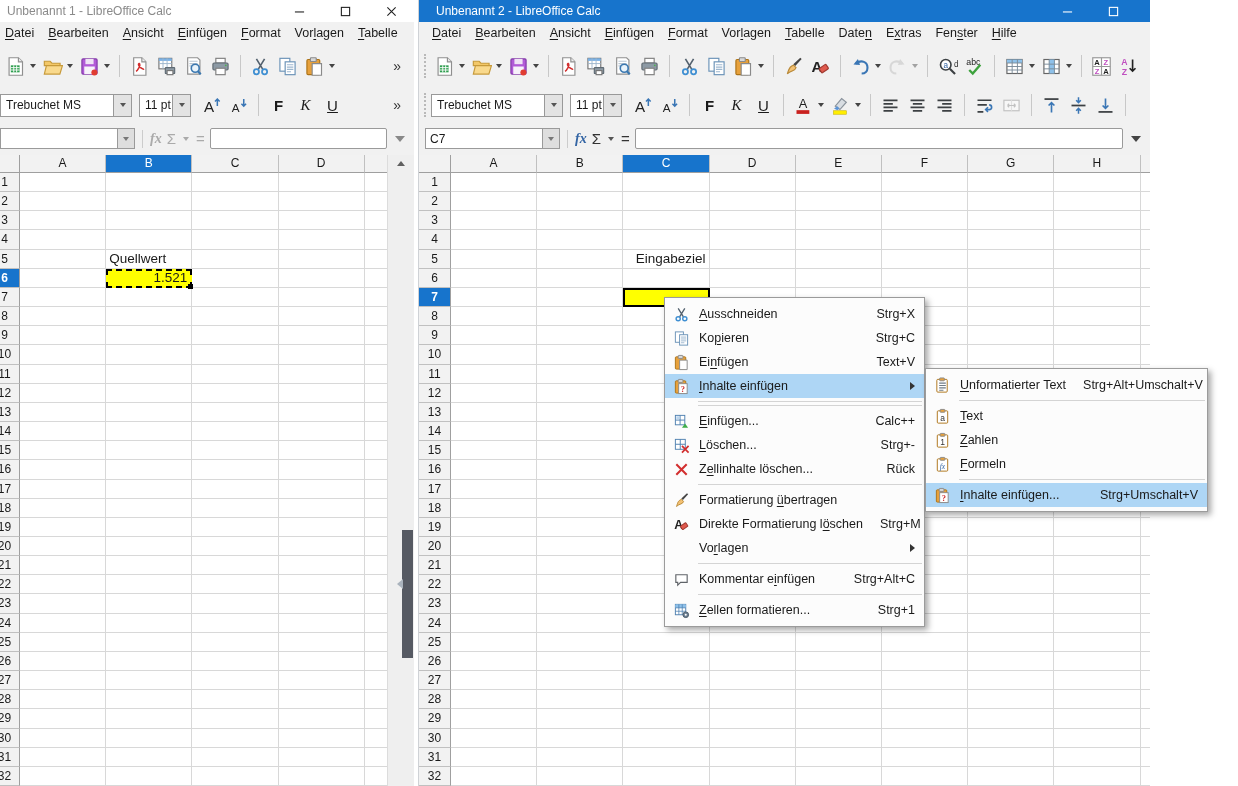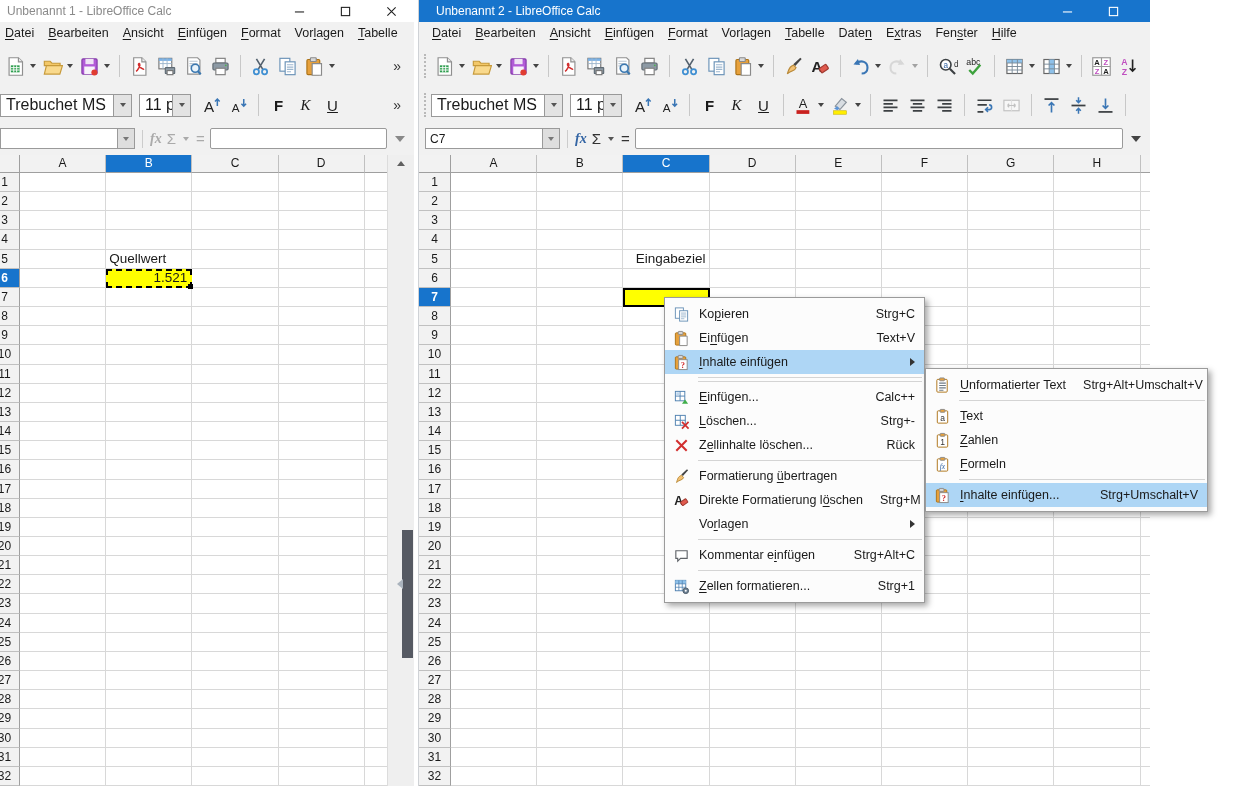--- a/index.html
+++ b/index.html
@@ -31,21 +31,21 @@
   .tb2{height:34px;padding:0 4px}
   .win-left .tb1{padding-left:12px}
   .win-left .tb2{padding-left:10px}
   .win-right .tb::before{content:'';border-left:2px dotted #b9b9b9;height:24px;margin:0 5px 0 1px}
   .tb-btn{height:30px;display:flex;align-items:center;justify-content:center;padding:0 3px;background:none;border:none}
   .tb-btn .ico svg{width:21px;height:21px;display:block}
   .tb-btn.disabled{opacity:.45}
   .dd{width:0;height:0;border-left:3.5px solid transparent;border-right:3.5px solid transparent;border-top:4px solid #444;margin-left:4px}
   .tb-sep{width:1px;height:22px;background:#c8c8c8;margin:0 6px;flex:none}
   .tb-overflow{margin-left:auto;padding:0 9px;font-size:14px;color:#333}
-  .combo{height:23px;background:#fff;border:1px solid #999;display:flex;align-items:center;font-size:16px;margin-right:7px;box-sizing:border-box}
+  .combo{height:23px;background:#fff;border:1px solid #999;display:flex;align-items:center;font-size:12px;margin-right:7px;box-sizing:border-box}
   .combo-val{padding:0 5px;flex:1;white-space:nowrap;overflow:hidden}
   .cbtn{width:17px;align-self:stretch;background:#e3e3e3;border-left:1px solid #999;display:flex;align-items:center;justify-content:center}
   .cbtn::after{content:'';border-left:3.5px solid transparent;border-right:3.5px solid transparent;border-top:4px solid #555}
   .combo-font{width:132px}
   .combo-size{width:52px}
   .fkbtn{width:27px;height:26px;background:none;border:none;font-size:15px;color:#1a1a1a;display:flex;align-items:center;justify-content:center;font-family:inherit}
   .fkbtn.bold{font-weight:bold}
   .fkbtn.italic{font-style:italic;font-family:"Liberation Serif",serif}
   .fkbtn.underline{text-decoration:underline}
   
@@ -1355,20 +1355,31 @@
         <span class="cell"></span>
         <span class="cell"></span>
       </div>
     </div>
 </section>
 
 <div id="context-menu" class="popup">
     <div class="cm-item">
       <span class="cm-icon">
         <svg viewBox="0 0 18 18">
+          <path d="M5.5 2.5l5.5 9M12.5 2.5l-5.5 9" stroke="#53616e" stroke-width="1.4" fill="none"></path>
+          <circle cx="5.5" cy="13.5" r="2.2" fill="none" stroke="#3f8fd2" stroke-width="1.5"></circle>
+          <circle cx="12.5" cy="13.5" r="2.2" fill="none" stroke="#3f8fd2" stroke-width="1.5"></circle>
+        </svg>
+      </span>
+      <span class="cm-label"><span class="mn">A</span>usschneiden</span>
+      <span class="cm-right">Strg+X</span>
+    </div>
+    <div class="cm-item">
+      <span class="cm-icon">
+        <svg viewBox="0 0 18 18">
           <rect x="2.5" y="2" width="8.5" height="11" fill="#fff" stroke="#6b93b8"></rect>
           <rect x="7" y="5" width="8.5" height="11" fill="#fff" stroke="#6b93b8"></rect>
           <path d="M8.5 7.5H14M8.5 9.5H14M8.5 11.5H14M8.5 13.5h3.5" stroke="#9db7cf" stroke-width="1" fill="none"></path>
         </svg>
       </span>
       <span class="cm-label">Ko<span class="mn">p</span>ieren</span>
       <span class="cm-right">Strg+C</span>
     </div>
     <div class="cm-item">
       <span class="cm-icon">

